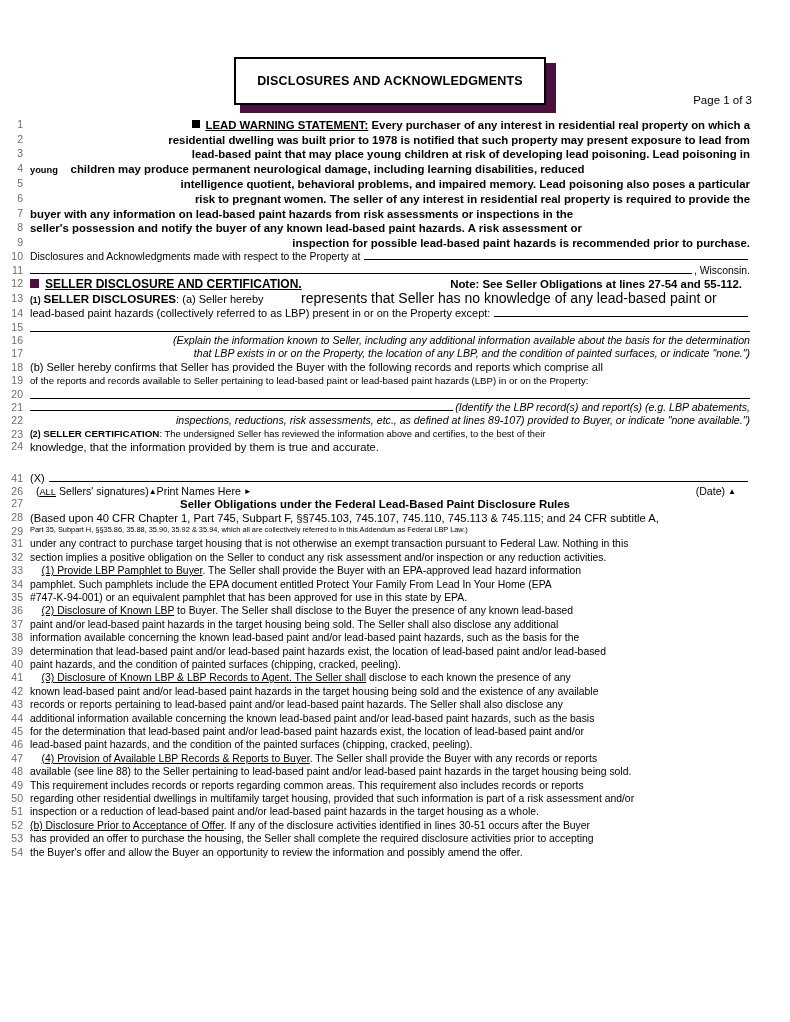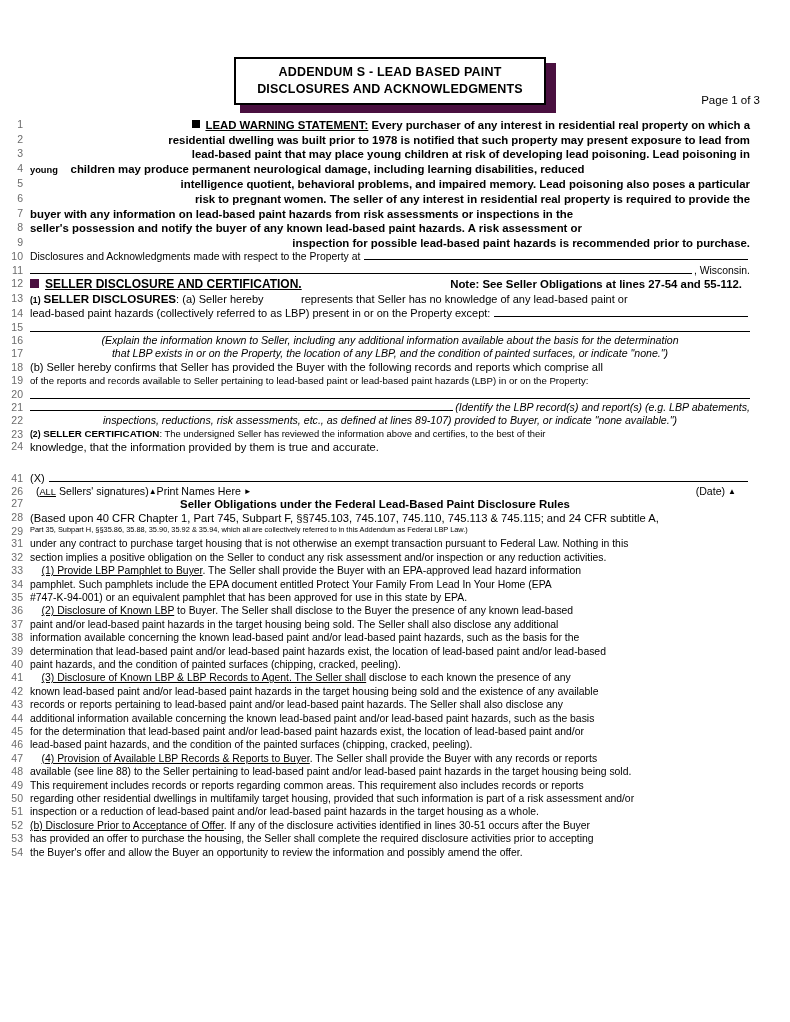--- a/index.html
+++ b/index.html
@@ -46,21 +46,21 @@
   .title-line {
     font-size: 12.5px;
     font-weight: bold;
     letter-spacing: 0.2px;
     line-height: 17px;
     text-align: center;
     white-space: nowrap;
   }
   .page-indicator {
     position: absolute;
-    right: 30px;
+    right: 38px;
     top: 94px;
     font-size: 11.5px;
   }
 
   
   .doc-body {
     position: relative;
     padding: 0 40px 0 0;
   }
   .row {
@@ -96,21 +96,21 @@
   .t-norm10 {
     font-size: 10.4px;
     line-height: 13.4px;
     text-align: justify;
   }
   .t-norm10.nojust { text-align: left; }
   .t-ital10 {
     font-size: 10.6px;
     font-style: italic;
     line-height: 13.6px;
-    text-align: center;
+    text-align: right;
   }
   .t-small8 {
     font-size: 7.4px;
     line-height: 9px;
     text-align: left;
   }
   .t-norm11 {
     font-size: 11.2px;
     line-height: 14px;
     text-align: left;
@@ -175,21 +175,20 @@
     top: -1px;
   }
   .spacer-md { height: 18px; }
 </style>
 </head>
 <body>
 
 <div class="header-zone">
   <div class="title-shadow"></div>
   <div class="title-box">
-    <div class="title-line">ADDENDUM S - LEAD BASED PAINT</div>
     <div class="title-line">DISCLOSURES AND ACKNOWLEDGMENTS</div>
   </div>
   <div class="page-indicator">Page 1 of 3</div>
 </div>
 
 <div class="doc-body">
 
   <div class="row">
     <div class="lineno">1</div>
     <div class="content t-bold11 nojust">
@@ -270,21 +269,21 @@
         <span class="t-bold11" style="padding-right:8px">Note: See Seller Obligations at lines 27-54 and 55-112.</span>
       </div>
     </div>
   </div>
 
   <div class="row">
     <div class="lineno">13</div>
     <div class="content t-norm10">
       <span class="tiny-bold">(1)</span>
       <span class="b" style="font-size:11.6px">SELLER DISCLOSURES</span><span style="font-size:11px">: (a) Seller hereby</span>
-      &nbsp;&nbsp;&nbsp;&nbsp;&nbsp;&nbsp;&nbsp;&nbsp;&nbsp;&nbsp;&nbsp;&nbsp;<span style="font-size:11px">represents that Seller has no knowledge of any lead-based paint or</span>
+      &nbsp;&nbsp;&nbsp;&nbsp;&nbsp;&nbsp;&nbsp;&nbsp;&nbsp;&nbsp;&nbsp;&nbsp;<span style="font-size:14px">represents that Seller has no knowledge of any lead-based paint or</span>
     </div>
   </div>
 
   <div class="row">
     <div class="lineno">14</div>
     <div class="content t-norm10">
       <span class="flex-line">
         <span style="font-size:11px;white-space:nowrap">lead-based paint hazards (collectively referred to as LBP) present in or on the Property except:</span>
         <span class="grow"></span>
       </span>

